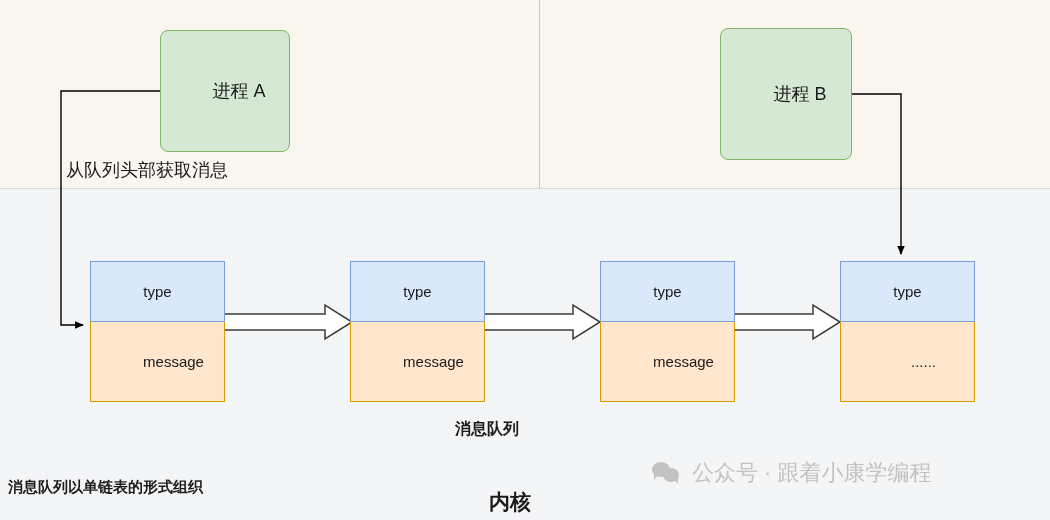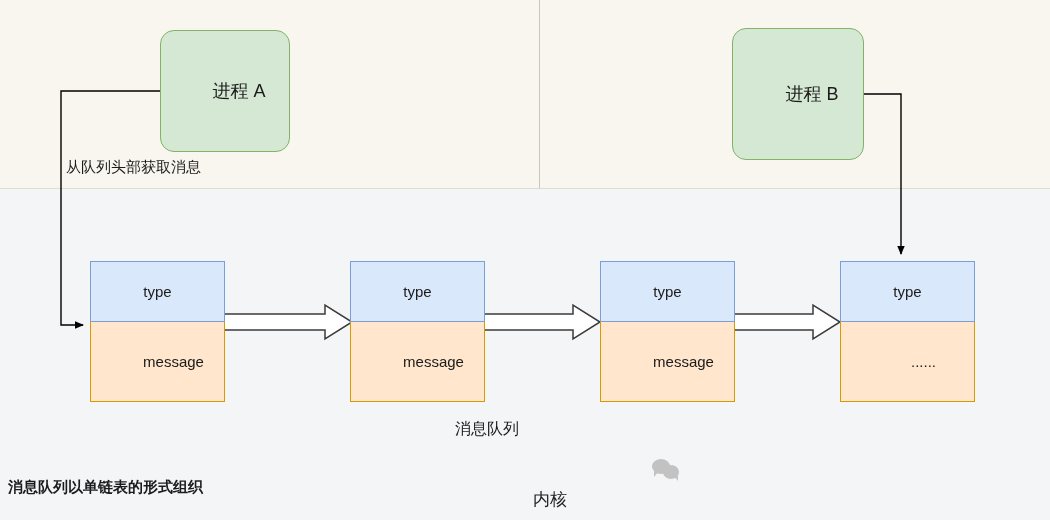--- a/index.html
+++ b/index.html
@@ -30,43 +30,43 @@
     box-sizing: border-box;
   }
   .panel-left  { left: 0;     width: 540px; border-right: 1px solid #c9c6bc; }
   .panel-right { left: 540px; width: 510px; }
 
   
   .process-box {
     position: absolute;
     background: #d5e8d4;
     border: 1px solid #82b366;
-    border-radius: 14px;
+    border-radius: 8px;
     box-sizing: border-box;
     display: flex;
     align-items: center;
     justify-content: center;
     font-size: 18px;
     color: #1b1b1b;
     padding-left: 28px;
   }
   #process-a { left: 160px; top: 30px;  width: 130px; height: 122px; }
-  #process-b { left: 720px; top: 28px;  width: 132px; height: 132px; margin-left: 12px; }
+  #process-b { left: 720px; top: 28px;  width: 132px; height: 132px; }
 
   
   .label {
     position: absolute;
-    font-size: 15px;
+    font-size: 18px;
     color: #1b1b1b;
     white-space: nowrap;
   }
   #label-recv  { left: 66px;  top: 158px; }
   #label-send  { left: 812px; top: 199px; }
-  #label-mq    { left: 455px; top: 419px; font-weight: normal; font-size: 16px; }
-  #label-kernel{ left: 489px; top: 488px; font-weight: normal; font-size: 17px; margin-left: 44px; }
+  #label-mq    { left: 455px; top: 419px; font-weight: bold; font-size: 16px; }
+  #label-kernel{ left: 489px; top: 488px; font-weight: bold; font-size: 21px; }
   #label-note  { left: 8px;   top: 478px; font-weight: bold; font-size: 15px; font-family: Liberation Mono, monospace; }
 
   
   .node {
     position: absolute;
     width: 135px;
     top: 261px;
     box-sizing: border-box;
   }
   .node .type-cell {
@@ -205,15 +205,16 @@
   <div class="label" id="label-kernel">内核</div>
   <div class="label" id="label-note">消息队列以单链表的形式组织</div>
 
   <div id="watermark">
     <span class="wechat-glyph">
       <span class="b1"></span>
         <span class="b2"></span>
         <span class="t1"></span>
         <span class="t2"></span>
     </span>
+    <span>公众号 · 跟着小康学编程</span>
   </div>
 
 </div>
 
 </body></html>

